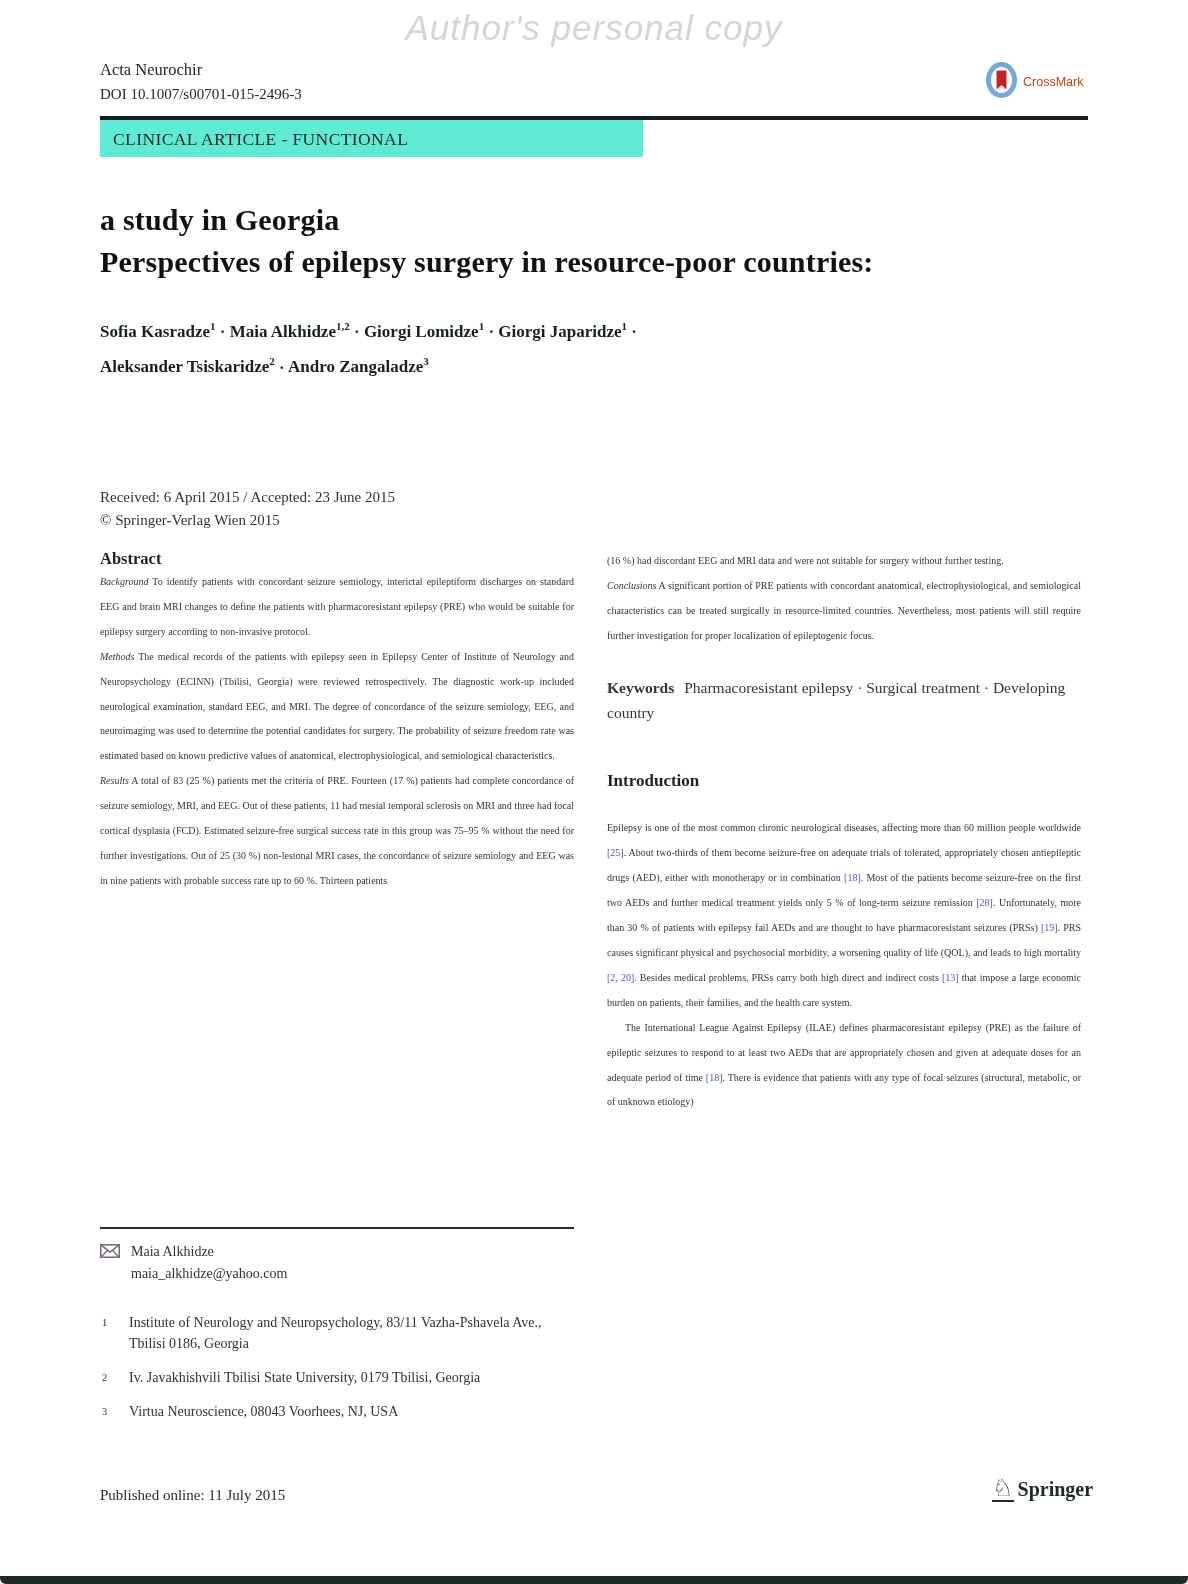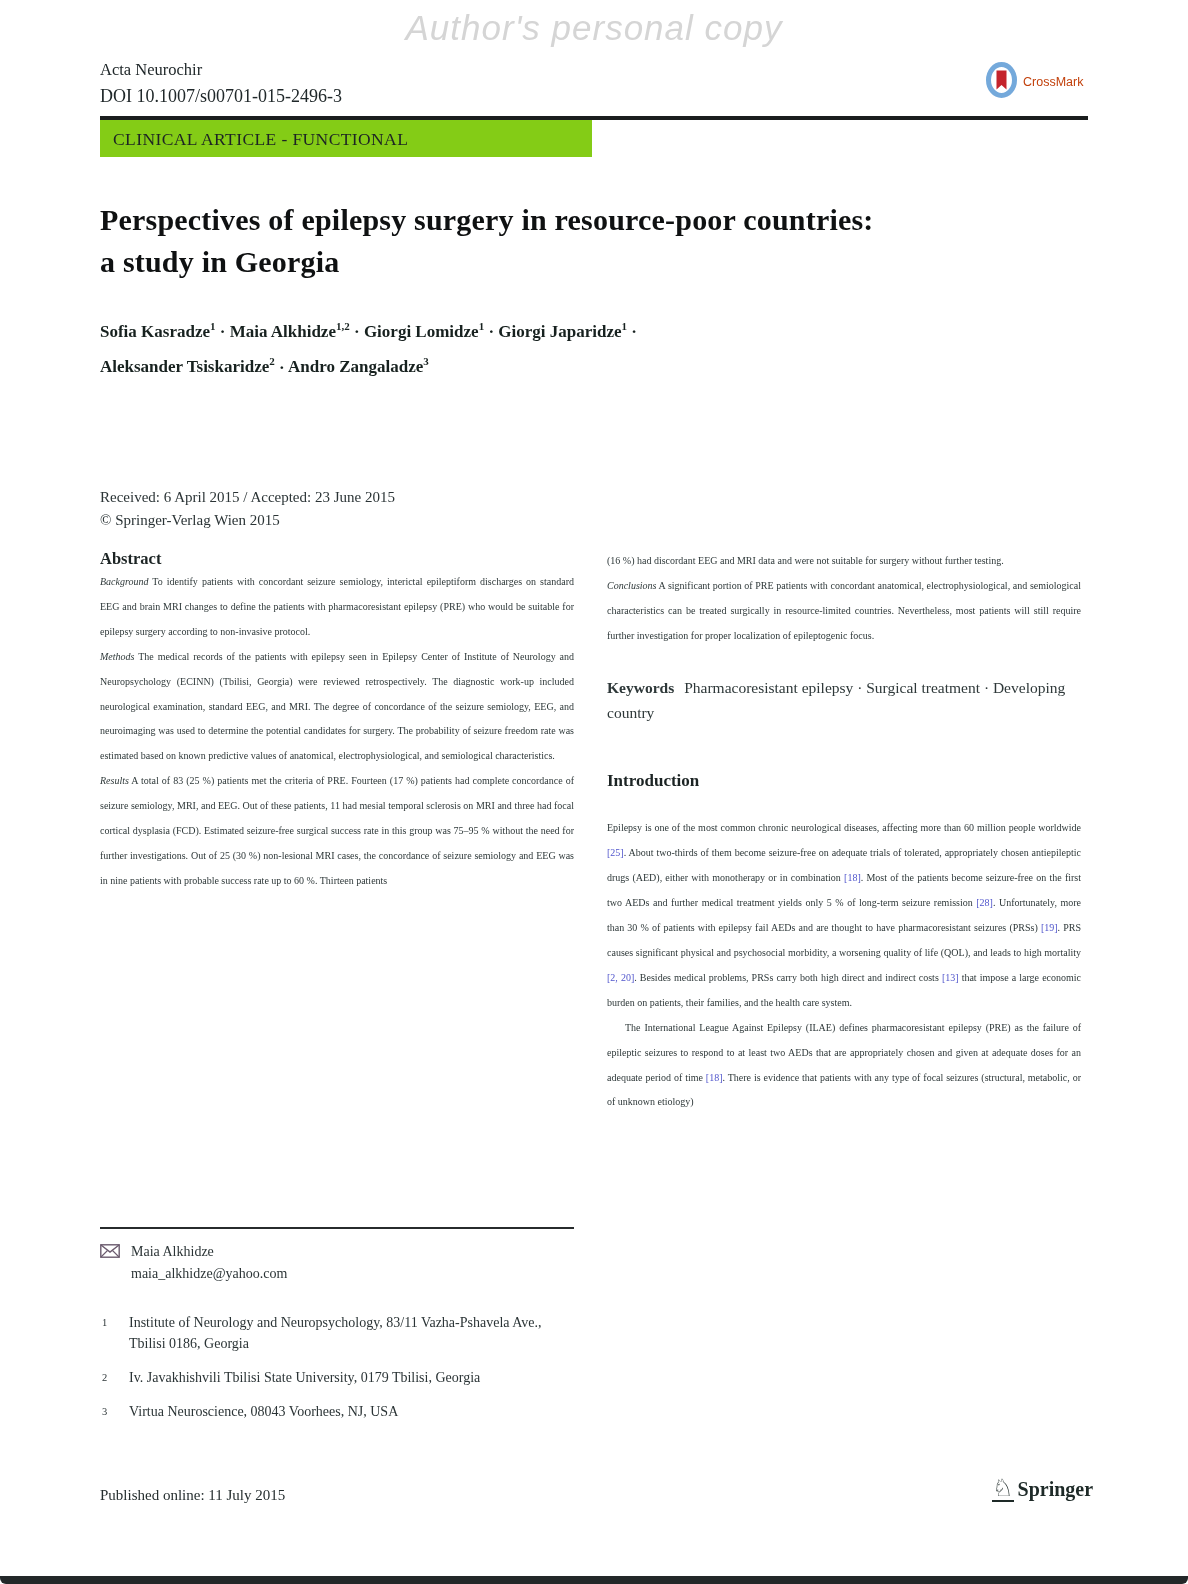--- a/index.html
+++ b/index.html
@@ -8,27 +8,27 @@
     position:relative; width:1188px; height:1584px; margin:0 auto;
     background:#ffffff; overflow:hidden;
     font-family:"Liberation Serif", serif; color:#2e3839;border-radius:6px;
   }
   .watermark {
     position:absolute; left:0; right:0; top:8px; text-align:center;
     font-family:"Liberation Sans", sans-serif; font-style:italic;
     font-size:35px; color:#d5d5d5; letter-spacing:1px;
   }
   .journal-name { position:absolute; left:100px; top:60px; font-size:16.5px; color:#20282a; }
-  .journal-doi  { position:absolute; left:100px; top:86px; font-size:18px; color:#20282a; }
+  .journal-doi  { position:absolute; left:100px; top:86px; font-size:15px; color:#20282a; }
   .crossmark { position:absolute; left:986px; top:62px; display:flex; align-items:center; gap:6px; cursor:pointer; }
   .crossmark-label { font-family:Liberation Sans, sans-serif; font-size:12.5px; color:#c2410c; }
   .top-rule { position:absolute; left:100px; top:116px; width:988px; height:4px; background:#1a1d1e; }
   .banner {
-    position:absolute; left:100px; top:120px; width:492px; height:37px;
-    background:#84cc16; line-height:38px; padding-left:13px;
+    position:absolute; left:100px; top:120px; width:543px; height:37px;
+    background:#5eead4; line-height:38px; padding-left:13px;
     font-size:17.5px; color:#1d2424; letter-spacing:0.4px;
   }
   .title { position:absolute; left:100px; top:199px; font-size:30px; font-weight:bold; color:#0f1112; line-height:42px; letter-spacing:0.2px; }
   .authors { position:absolute; left:100px; top:311px; font-size:17px; font-weight:bold; color:#17211f; line-height:31px; }
   .authors sup { font-size:11px; }
   .authors .dot { font-weight:bold; }
   .received-block { position:absolute; left:100px; top:486px; font-size:15px; color:#2b3436; line-height:23px; }
   .col { position:absolute; top:549px; width:474px;font-family:Liberation Serif, serif; }
   .col-left  { left:100px; }
   .col-right { left:607px; }
@@ -73,22 +73,22 @@
       </svg>
     </span>
     <span class="crossmark-label">CrossMark</span>
   </div>
 
   <div class="top-rule"></div>
 
   <div class="banner">CLINICAL ARTICLE - FUNCTIONAL</div>
 
   <div class="title">
+    <div>a study in Georgia</div>
     <div>Perspectives of epilepsy surgery in resource-poor countries:</div>
-    <div>a study in Georgia</div>
   </div>
 
   <div class="authors">
     <div><span class="author">Sofia Kasradze<sup>1</sup></span> <span class="dot">·</span> <span class="author">Maia Alkhidze<sup>1,2</sup></span> <span class="dot">·</span> <span class="author">Giorgi Lomidze<sup>1</sup></span> <span class="dot">·</span> <span class="author">Giorgi Japaridze<sup>1</sup></span> <span class="dot">·</span></div>
     <div><span class="author">Aleksander Tsiskaridze<sup>2</sup></span> <span class="dot">·</span> <span class="author">Andro Zangaladze<sup>3</sup></span></div>
   </div>
 
   <div class="received-block">
     <div>Received: 6 April 2015 / Accepted: 23 June 2015</div>
     <div>© Springer-Verlag Wien 2015</div>

